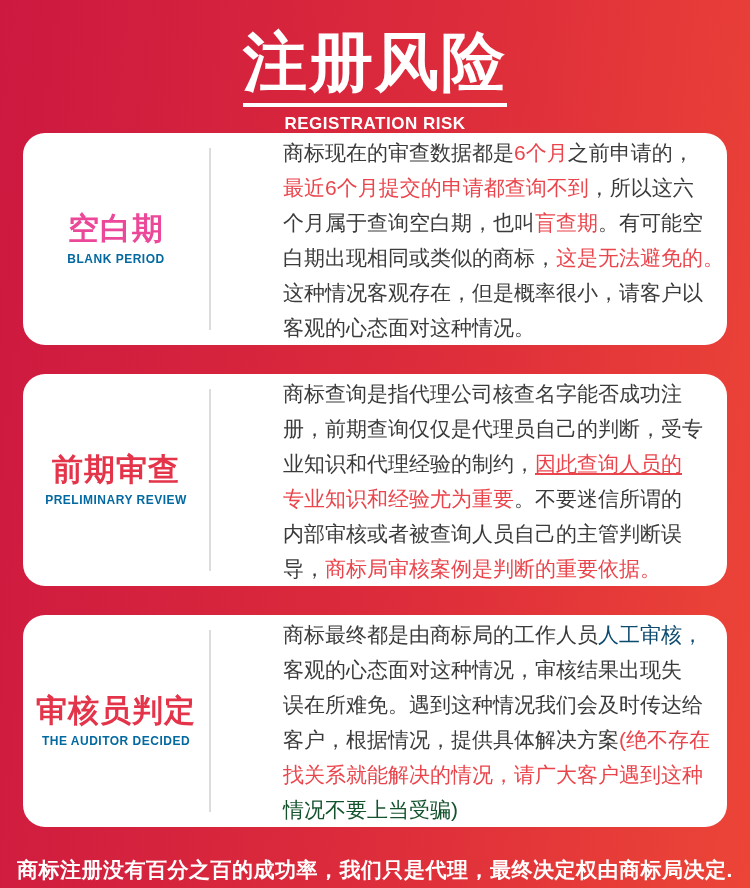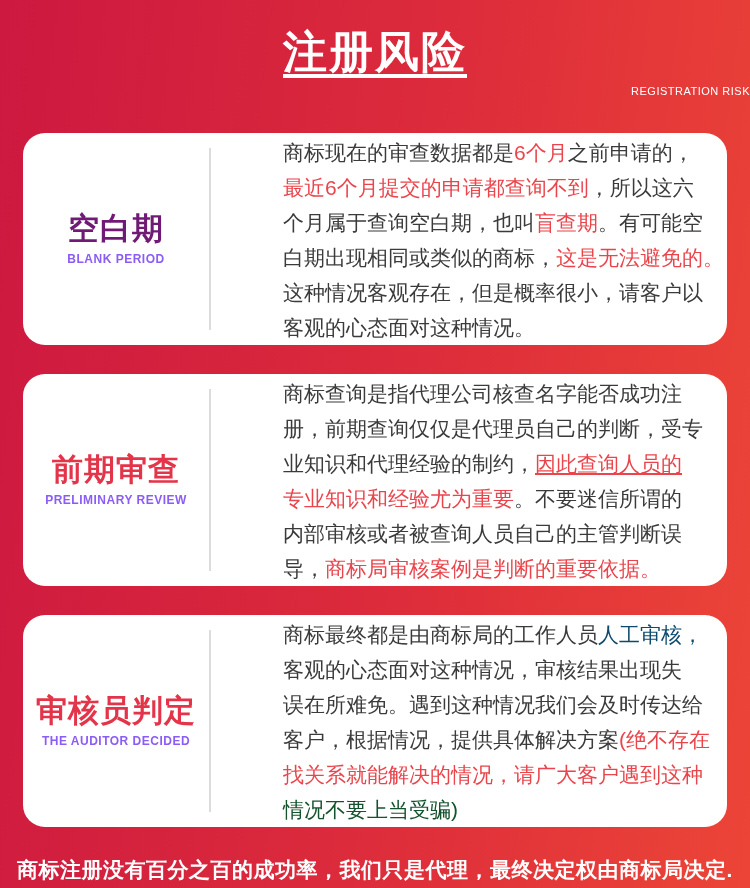--- a/index.html
+++ b/index.html
@@ -10,33 +10,33 @@
   }
   .page {
     position: relative;
     width: 750px; height: 888px;
     background: linear-gradient(97deg, #cd1840 0%, #dd2c3b 55%, #ec4537 100%);
   }
   .header { text-align: center; padding-top: 30px; height: 103px; }
   .title {
     display: inline-block;
     color: #ffffff;
-    font-size: 44px;
+    font-size: 64px;
     font-weight: bold;
     letter-spacing: 2px;
     line-height: 1;
+    padding-bottom: 9px;
     border-bottom: 4px solid #ffffff;
   }
   .subtitle {
     margin-top: 7px;
     color: #ffffff;
-    font-size: 11px;
-    font-weight: normal;
+    font-size: 17px;
+    font-weight: bold;
     letter-spacing: 0.5px;
-    text-align: right;
   }
   .cards { padding: 0 23px; }
   .card {
     background: #ffffff;
     border-radius: 22px;
     min-height: 210px;
     margin-bottom: 29px;
     display: flex;
     align-items: stretch;
   }
@@ -50,21 +50,21 @@
   }
   .card-label {
     color: #e4344a;
     font-size: 31px;
     font-weight: bold;
     letter-spacing: 1px;
     line-height: 1.1;
   }
   .card-sublabel {
     margin-top: 5px;
-    color: #8b5cf6;
+    color: #0369a1;
     font-size: 12px;
     font-weight: bold;
     letter-spacing: 0.5px;
   }
   .card-divider {
     flex: 0 0 2px;
     background: #dcdcdc;
     margin: 15px 0;
   }
   .card-text {
@@ -92,21 +92,21 @@
 <div class="page" style="background: linear-gradient(97deg, rgb(205, 24, 64) 0%, rgb(221, 44, 59) 55%, rgb(236, 69, 55) 100%);">
 
   <div class="header">
     <div class="title">注册风险</div>
     <div class="subtitle">REGISTRATION RISK</div>
   </div>
 
   <div class="cards" id="cards">
   <div class="card">
     <div class="card-label-col">
-      <div class="card-label" style="color: #701a75;">空白期</div>
+      <div class="card-label" style="color: #ec4899;">空白期</div>
       <div class="card-sublabel">BLANK PERIOD</div>
     </div>
     <div class="card-divider"></div>
     <div class="card-text">
           <div class="line"><span>商标现在的审查数据都是</span><span class="rd" style="color: rgb(234, 69, 76);">6个月</span><span>之前申请的，</span></div>
           <div class="line"><span class="rd" style="color: rgb(234, 69, 76);">最近6个月提交的申请都查询不到</span><span>，所以这六</span></div>
           <div class="line"><span>个月属于查询空白期，也叫</span><span class="rd" style="color: rgb(234, 69, 76);">盲查期</span><span>。有可能空</span></div>
           <div class="line"><span>白期出现相同或类似的商标，</span><span class="rd" style="color: rgb(234, 69, 76);">这是无法避免的。</span></div>
           <div class="line"><span>这种情况客观存在，但是概率很小，请客户以</span></div>
           <div class="line"><span>客观的心态面对这种情况。</span></div>

